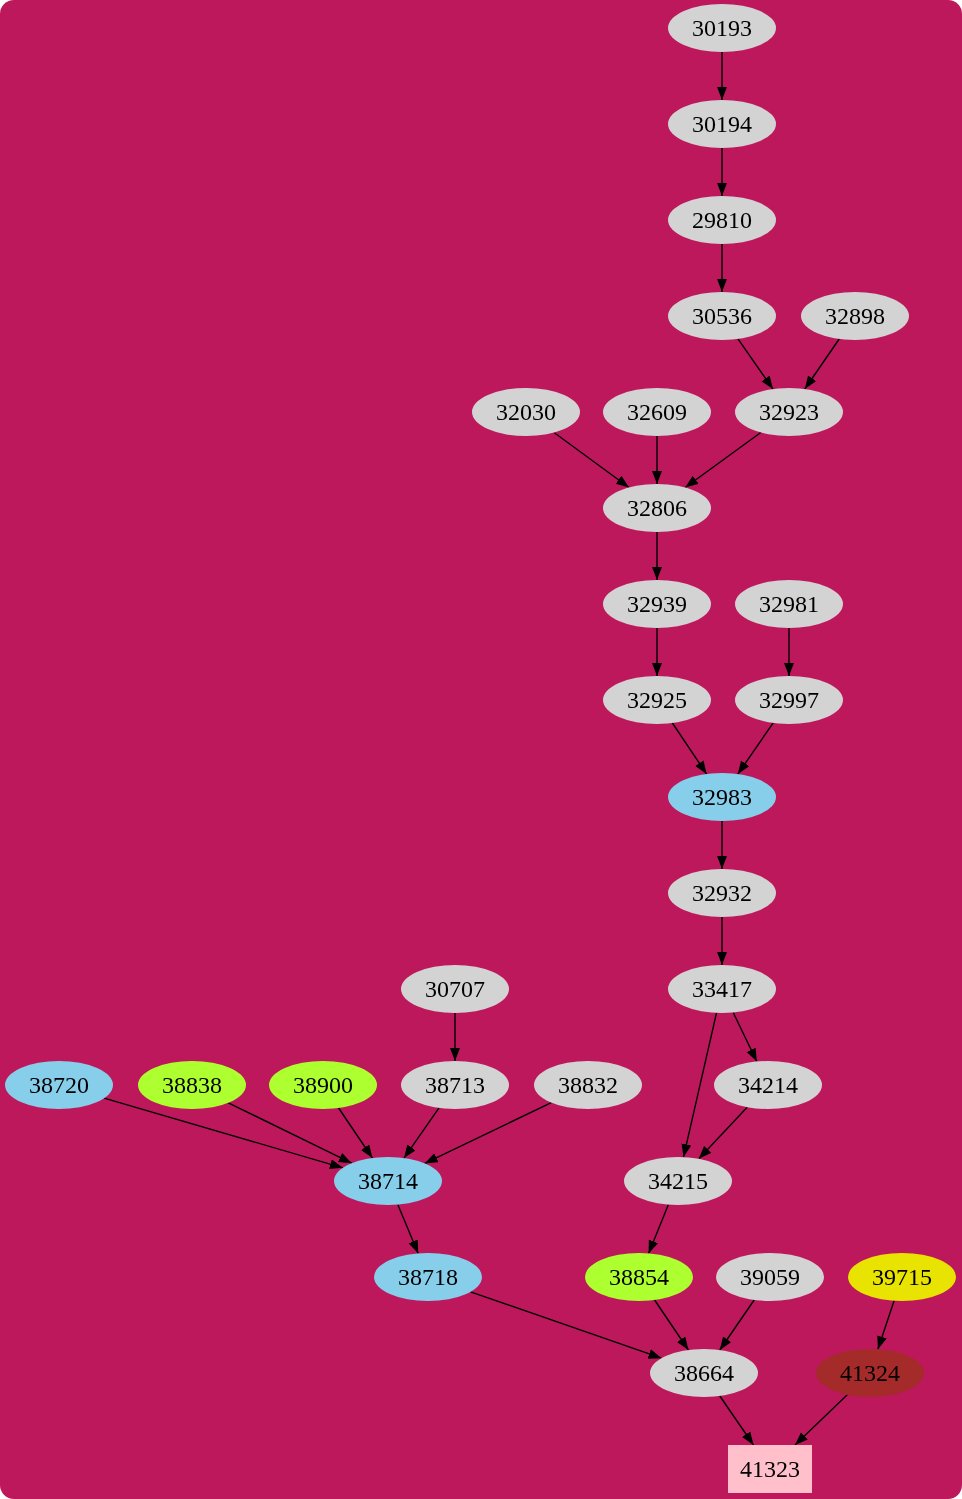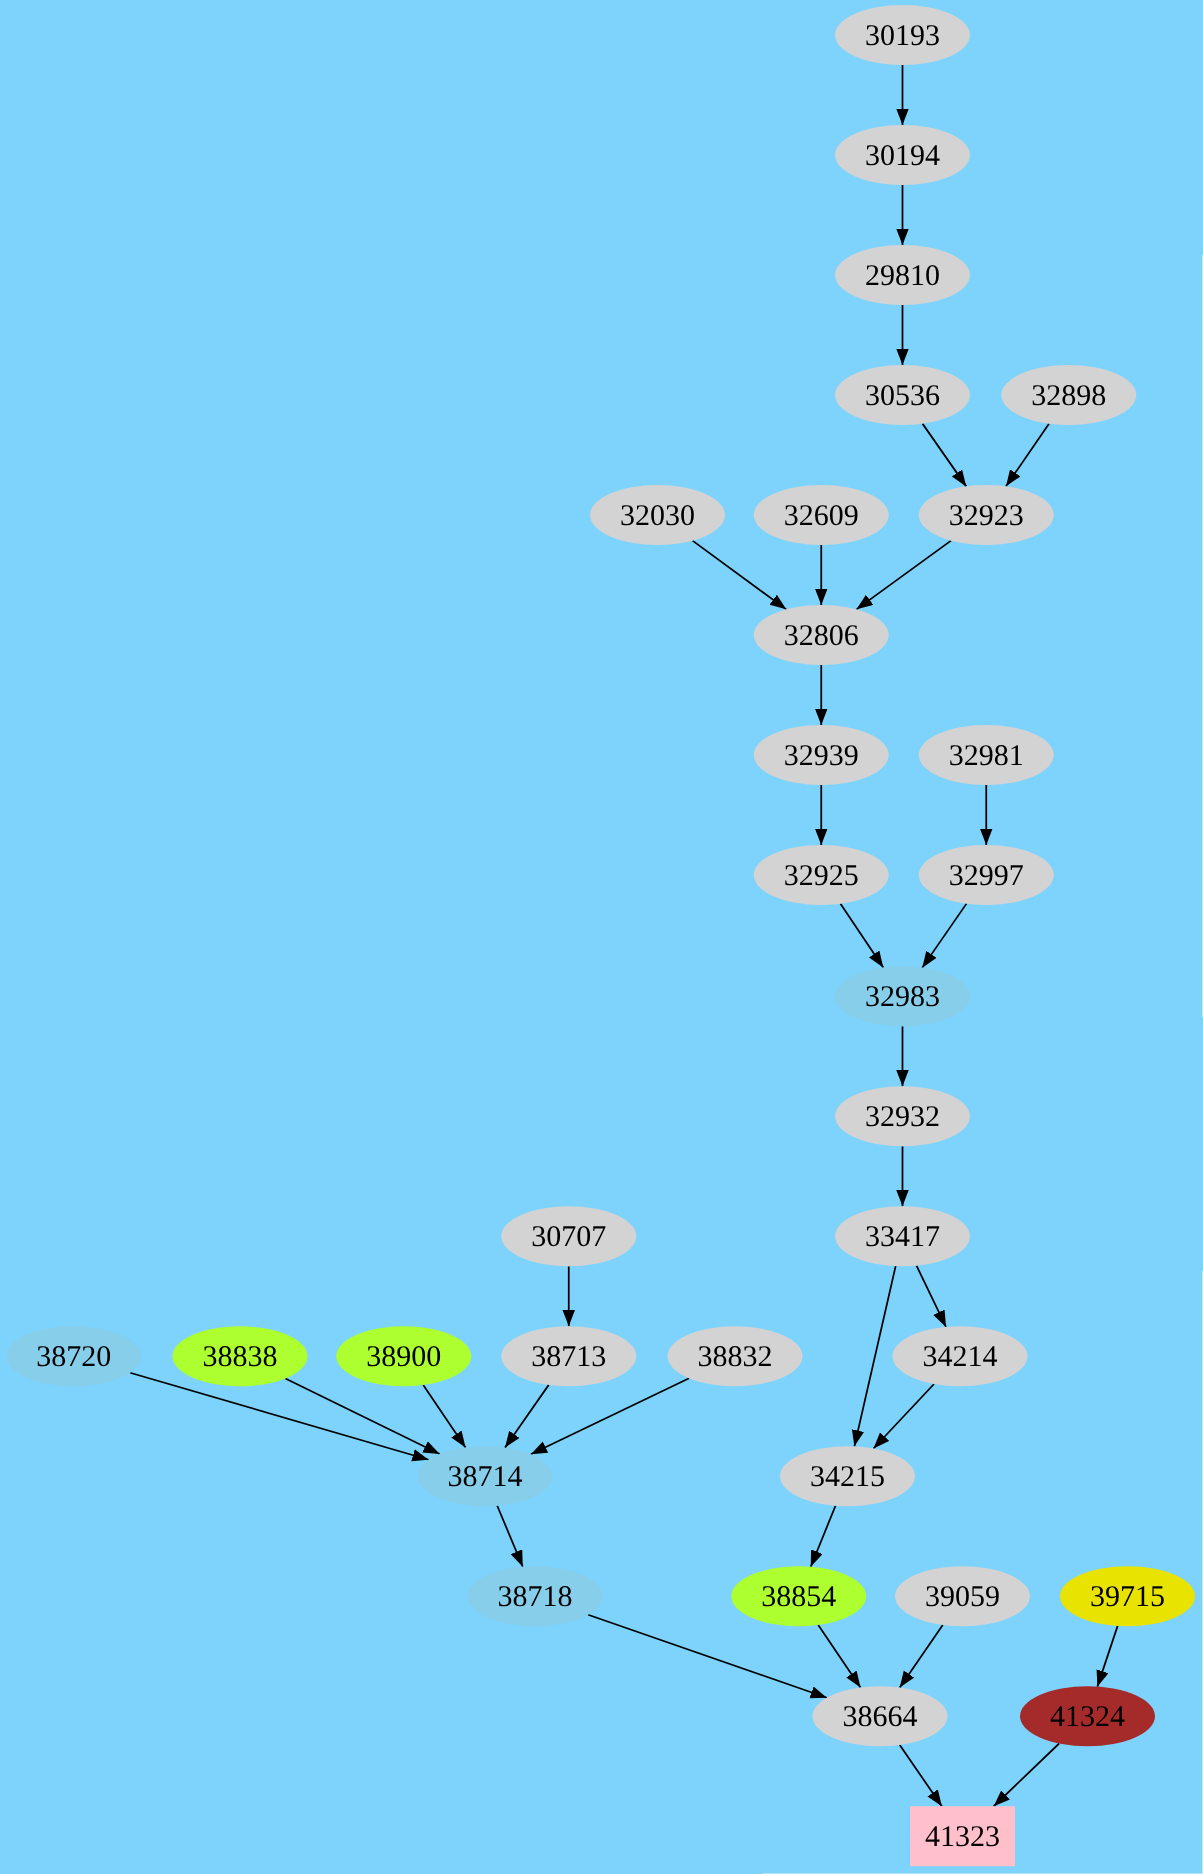--- a/index.html
+++ b/index.html
@@ -4,22 +4,23 @@
 <style>
   html, body {
     margin: 0;
     padding: 0;
     background: #ffffff;
   }
   #canvas-wrap {
     position: relative;
     width: 962px;
     height: 1499px;
-    background: #7dd3fc;
+    background: #be185d;
     overflow: hidden;
+    border-radius: 14px;
   }
   svg text {
     font-family: "Liberation Serif", "DejaVu Serif", serif;
     font-size: 24px;
     fill: #000000;
   }
   svg .edge-line {
     stroke: #000000;
     stroke-width: 1.4;
     fill: none;

